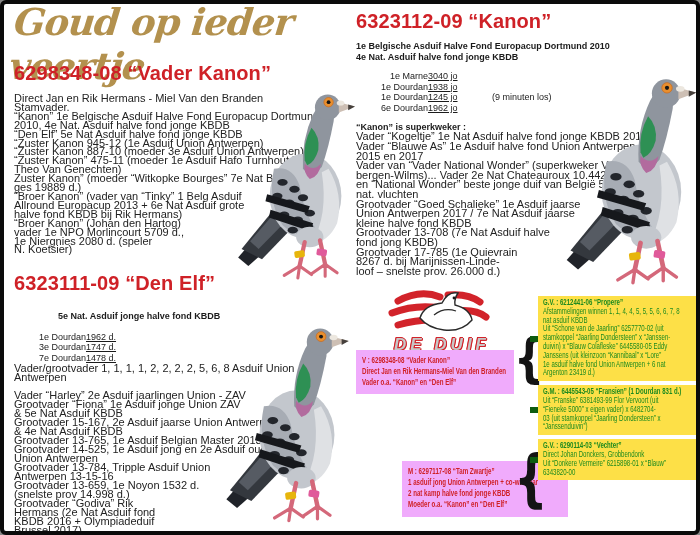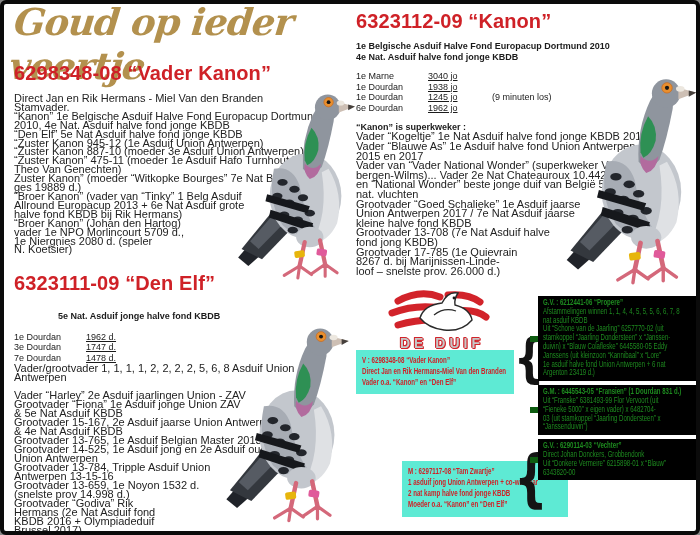--- a/index.html
+++ b/index.html
@@ -37,43 +37,44 @@
   .sec-kn .res { margin-top:9px; }
   .sec-kn .superkweker { margin-top:9px; font-weight:bold; font-size:9px; }
   .sec-kn .body-text { line-height:9.6px; }
 
   .sec-de { position:absolute; left:10px; top:268px; width:300px; }
   .sec-de .bold-line { margin-top:16px;padding-left:44px; }
   .sec-de .res { margin-top:10px; }
   .sec-de .body-text { margin-top:1px; line-height:9.0px; }
 
   .res-row { display:flex; font-size:9px; line-height:10.6px; }
-  .res-race { width:72px; }
+  .res-race { width:72px;text-align:right; }
   .res-birds { width:60px;text-decoration:underline; }
   .res-note { padding-left:4px; }
 
   
   .pigeon { position:absolute; }
   .p1 { left:229px; top:54px;  width:128px; height:242px; }
   .p2 { left:554px; top:46px;  width:148px; height:246px; }
   .p3 { left:217px; top:294px; width:134px; height:238px; }
 
   
   .logo { position:absolute; left:364px; top:281px; width:148px; text-align:center; }
   .logo svg { display:block; margin:0 auto; }
   .logo-text {
-    margin-top:-2px; font-size:14px; font-weight:bold; letter-spacing:4px;
+    margin-top:-2px; font-size:17px; font-weight:bold; letter-spacing:4px;
     color:#c7c7c7;
     text-shadow:1px 0 #d2232a, -1px 0 #d2232a, 0 1px #d2232a, 0 -1px #d2232a,
                 1px 1px #d2232a, -1px -1px #d2232a;
+    font-style:italic;
   }
 
   
   .cap {
-    position:absolute; background:#5eead4; padding:5px 6px; overflow:visible;
+    position:absolute; background:#f0abfc; padding:5px 6px; overflow:visible;
   }
   .cap-inner {
     width:214px; transform:scaleX(0.70); transform-origin:0 0;
     color:#cf2127; font-weight:bold; font-size:8.8px; line-height:11px;
     white-space:pre-line; letter-spacing:0px;
   }
   .cap-v { left:352px; top:346px; width:158px; height:44px; }
   .cap-m { left:352px; top:457px; width:166px; height:56px;margin-left:46px; }
 
   
@@ -82,21 +83,21 @@
     font-weight:bold;
   }
   .brace1 { left:508px; top:330px; font-size:48px; line-height:48px; transform:scale(0.9,1.12); }
   .brace2 { left:507px; top:446px; font-size:56px; line-height:56px; transform:scale(0.85,1.1); }
 
   
   .gcol {
     position:absolute; left:534px; top:292px; width:161px;
     display:flex; flex-direction:column; gap:4px;
   }
-  .gblock { position:relative; background:#000000; padding:3px 5px; }
+  .gblock { position:relative; background:#fde047; padding:3px 5px; }
   .g-inner {
     width:212px; transform:scaleX(0.74); transform-origin:0 0;
     color:#1d8a1f; font-size:8.2px; line-height:8.8px;
   }
   .g-title { font-weight:bold; white-space:nowrap; }
   .g-body { white-space:pre-line; }
   .g-bullet {
     position:absolute; left:-8px; top:50%; margin-top:-3px;
     width:8px; height:6px; background:#0d5c10;
   }

